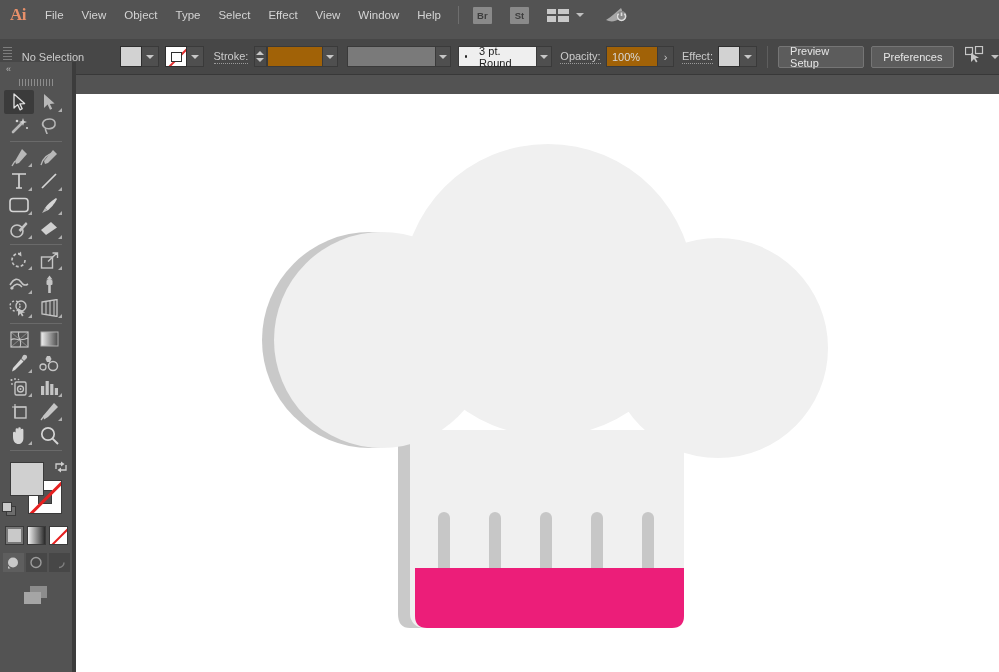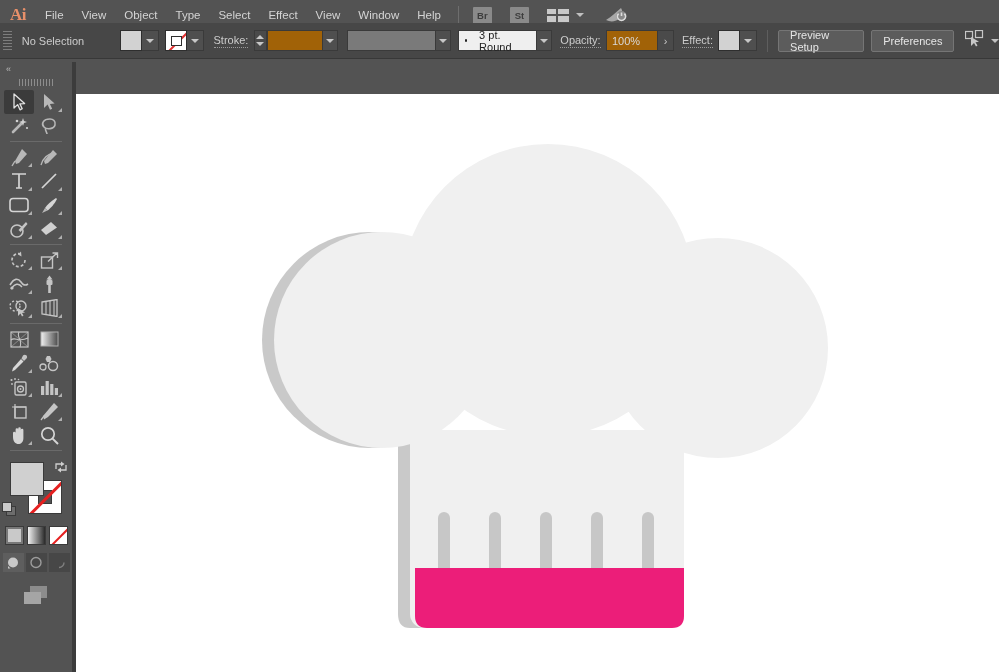--- a/index.html
+++ b/index.html
@@ -52,21 +52,21 @@
     width: 0; height: 0; margin-left: 7px;
     border-left: 4px solid transparent; border-right: 4px solid transparent;
     border-top: 4px solid #C0C0C0;
   }
   .rocket {
     margin-left: 20px; width: 24px; height: 20px; position: relative;
   }
 
   
   .controlbar {
-    position: absolute; left: 0; top: 23px; width: 999px; height: 36px;
+    position: absolute; left: 0; top: 39px; width: 999px; height: 36px;
     background: #474747;
     border-bottom: 1px solid #383838;
     display: flex; align-items: center;
   }
   .grip {
     width: 10px; height: 20px; margin-left: 3px; margin-right: 4px;
     background: repeating-linear-gradient(to bottom,
        #7d7d7d 0 1px, transparent 1px 3px);
   }
   .cb-label {

